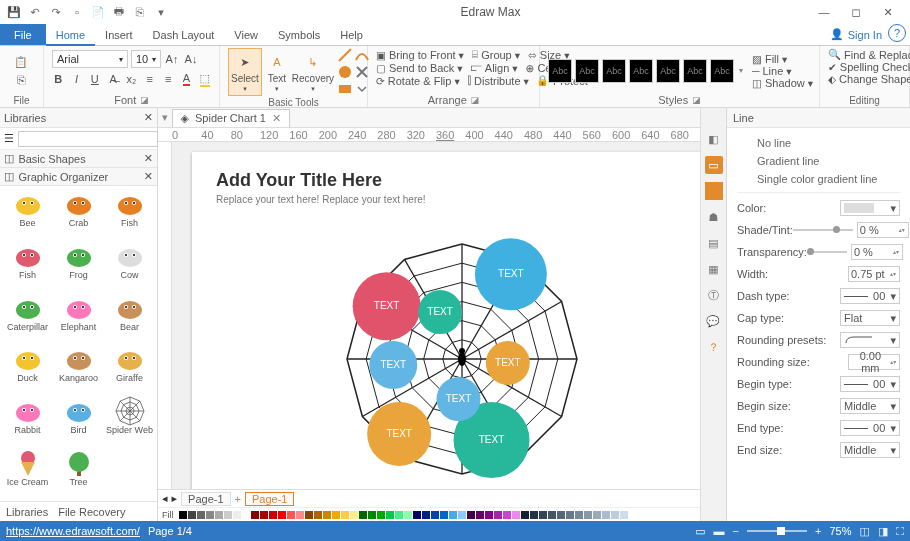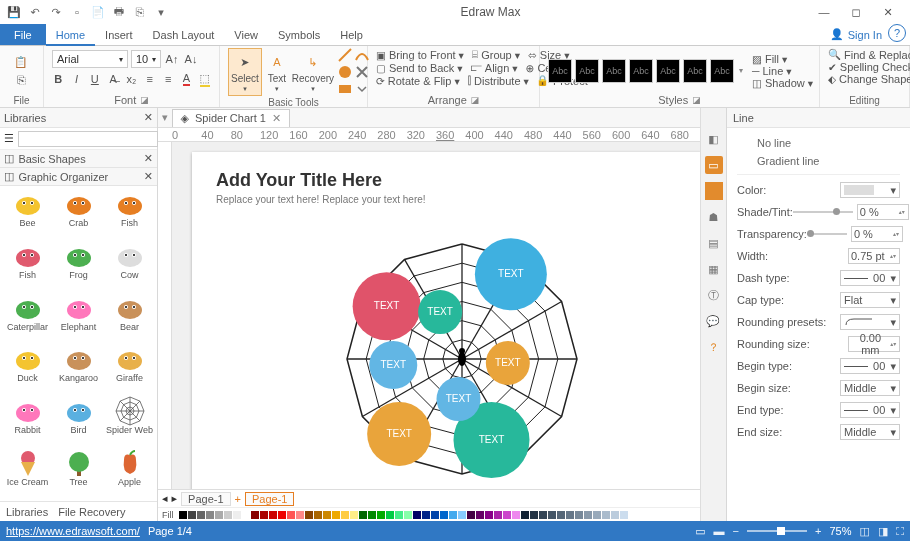--- a/index.html
+++ b/index.html
@@ -506,29 +506,20 @@
           <div class="nm">Ice Cream</div>
         </div>
         <div class="shapecell">
           <div class="thumb">
             <svg width="34" height="30">
               <rect x="15" y="20" width="4" height="8" fill="#8b5a2b"></rect>
               <circle cx="17" cy="14" r="10" fill="#4caf50"></circle>
             </svg>
           </div>
           <div class="nm">Tree</div>
-        </div>
-        <div class="shapecell">
-          <div class="thumb">
-            <svg width="34" height="30">
-              <path d="M11 12 Q11 5 17 7 Q23 5 23 12 Q25 24 17 26 Q9 24 11 12" fill="#d63"></path>
-              <path d="M17 7 Q19 3 22 3" stroke="#4a3" stroke-width="2" fill="none"></path>
-            </svg>
-          </div>
-          <div class="nm">Apple</div>
         </div>
       </div>
     <div class="lp-foot">
         <span>Libraries</span>
         <span>File Recovery</span>
       </div>
   </div>
 
   <div class="canvasarea">
     <div class="doctabs">
@@ -680,20 +671,21 @@
     <div class="ic">Ⓣ</div>
     <div class="ic">💬</div>
     <div class="ic" style="color:#e28b2d">？</div>
   </div>
 
   <div class="rightpanel">
     <div class="rp-head">Line</div>
     <div class="rp-body">
       <div class="rp-opt"><span style="display:inline-block;width:10px"></span><span>No line</span></div>
       <div class="rp-opt"><span style="display:inline-block;width:10px"></span><span>Gradient line</span></div>
+      <div class="rp-opt"><span style="display:inline-block;width:10px"></span><span>Single color gradient line</span></div>
       <div class="divider"></div>
       <div class="rp-row">
           <span>Color:</span>
           <div class="rp-combo">
             <span style="width:30px;height:10px;background:#ddd;display:inline-block"></span>
             <span>▾</span>
           </div>
         </div>
       <div class="rp-row">
           <span>Shade/Tint:</span>

